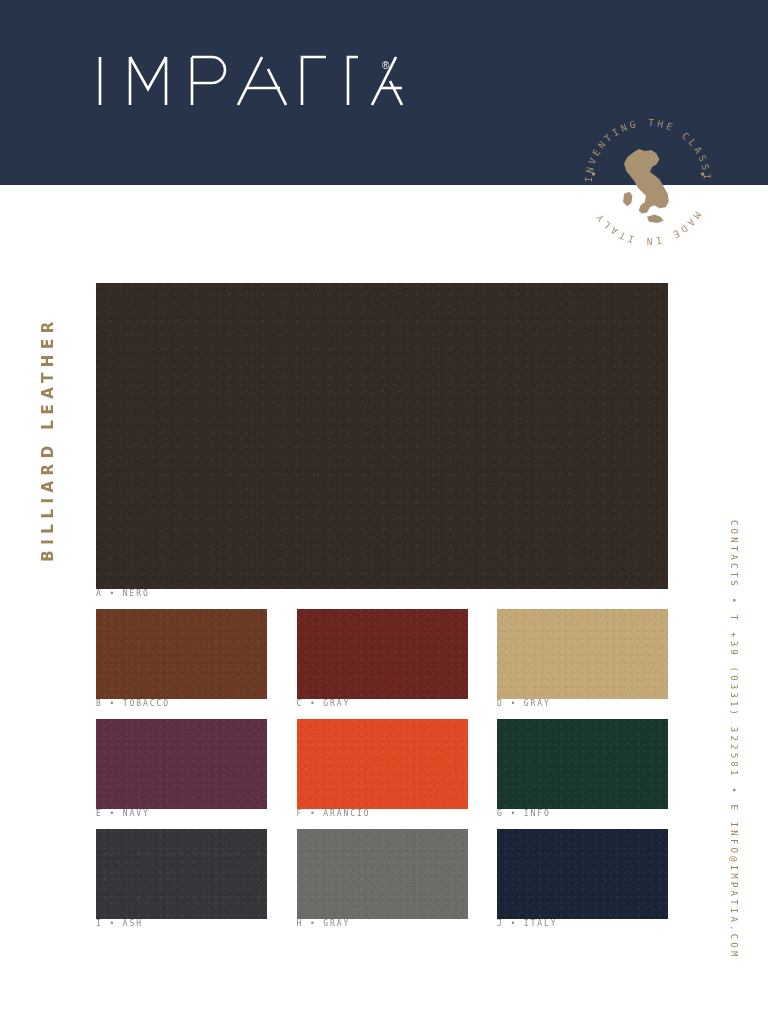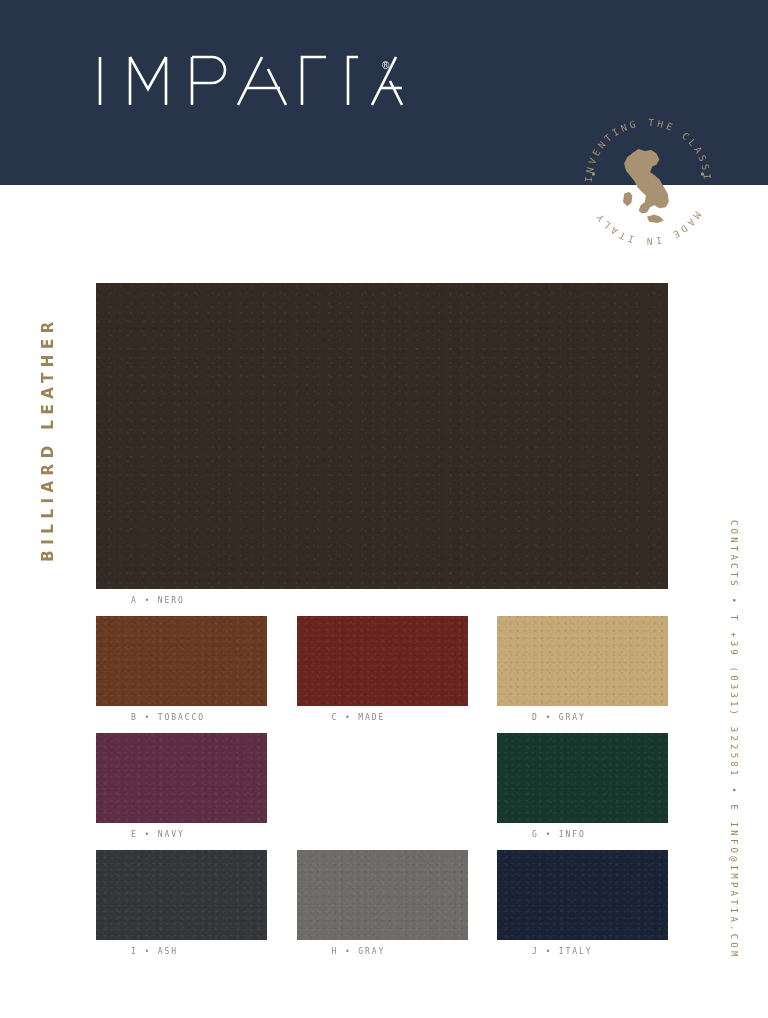--- a/index.html
+++ b/index.html
@@ -109,25 +109,23 @@
   }
   .hero-swatch {
     width: 572px;
     height: 306px;
     position: relative;
   }
   .swatch-label {
     font-size: 8px;
     letter-spacing: 1.9px;
     color: #8a8a8a;
-    padding-top: 7px;
     padding-bottom: 0;
     font-family: "DejaVu Sans Mono", "Liberation Mono", monospace;
     white-space: nowrap;
-    margin-left: 35px;
   }
   .swatch-row {
     display: flex;
     gap: 6px;
     justify-content: space-between;
     margin-top: 11px;
   }
   .swatch-cell {
     width: 171px;
   }
@@ -237,38 +235,44 @@
     <div class="swatch-cell">
       <div class="swatch-chip" style="background-color: rgb(107, 58, 34);">
         <div class="grain fine"></div>
       </div>
       <div class="swatch-label">B • TOBACCO</div>
     </div>
     <div class="swatch-cell">
       <div class="swatch-chip" style="background-color: rgb(107, 36, 32);">
         <div class="grain fine"></div>
       </div>
-      <div class="swatch-label">C • MADE</div>
+      <div class="swatch-label">C • GRAY</div>
     </div>
     <div class="swatch-cell">
       <div class="swatch-chip" style="background-color: rgb(197, 170, 120);">
         <div class="grain fine"></div>
       </div>
       <div class="swatch-label">D • GRAY</div>
     </div>
   </div>
 
   <div class="swatch-row">
     <div class="swatch-cell">
       <div class="swatch-chip" style="background-color: rgb(94, 47, 68);">
         <div class="grain fine"></div>
       </div>
       <div class="swatch-label">E • NAVY</div>
     </div>
     <div class="swatch-cell">
+      <div class="swatch-chip" style="background-color: rgb(224, 74, 36);">
+        <div class="grain fine"></div>
+      </div>
+      <div class="swatch-label">F • ARANCIO</div>
+    </div>
+    <div class="swatch-cell">
       <div class="swatch-chip" style="background-color: rgb(24, 56, 46);">
         <div class="grain fine"></div>
       </div>
       <div class="swatch-label">G • INFO</div>
     </div>
   </div>
 
   <div class="swatch-row">
     <div class="swatch-cell">
       <div class="swatch-chip" style="background-color: rgb(52, 54, 58);">

